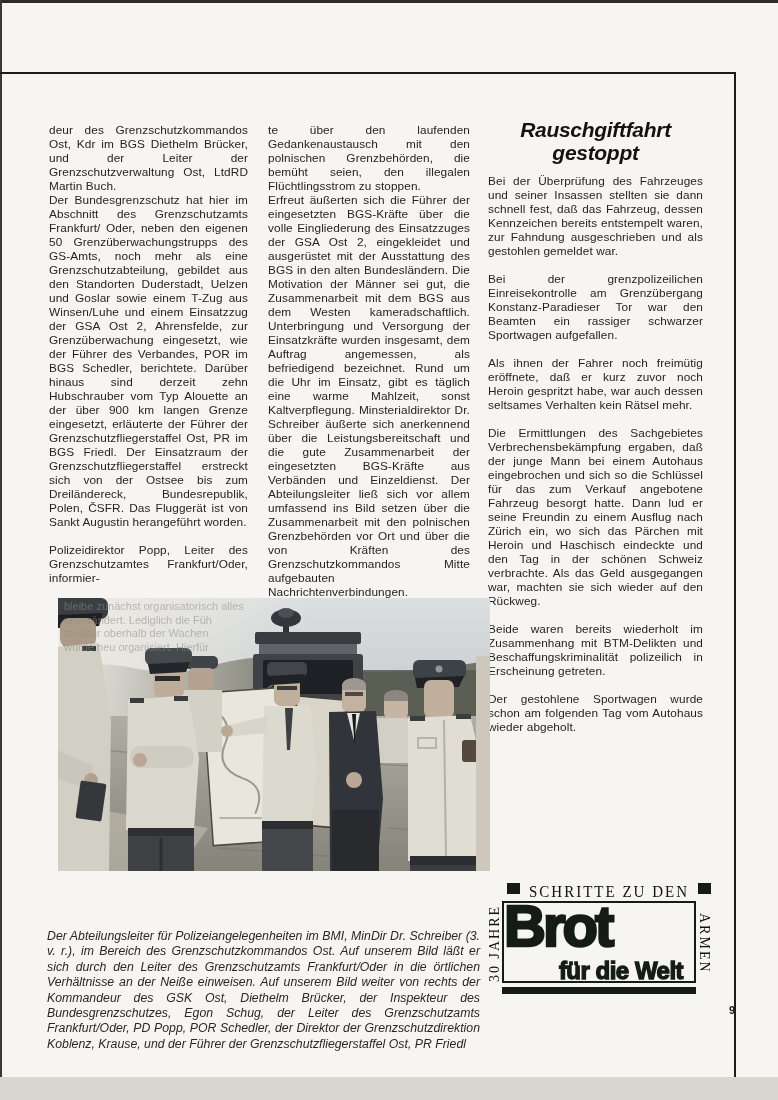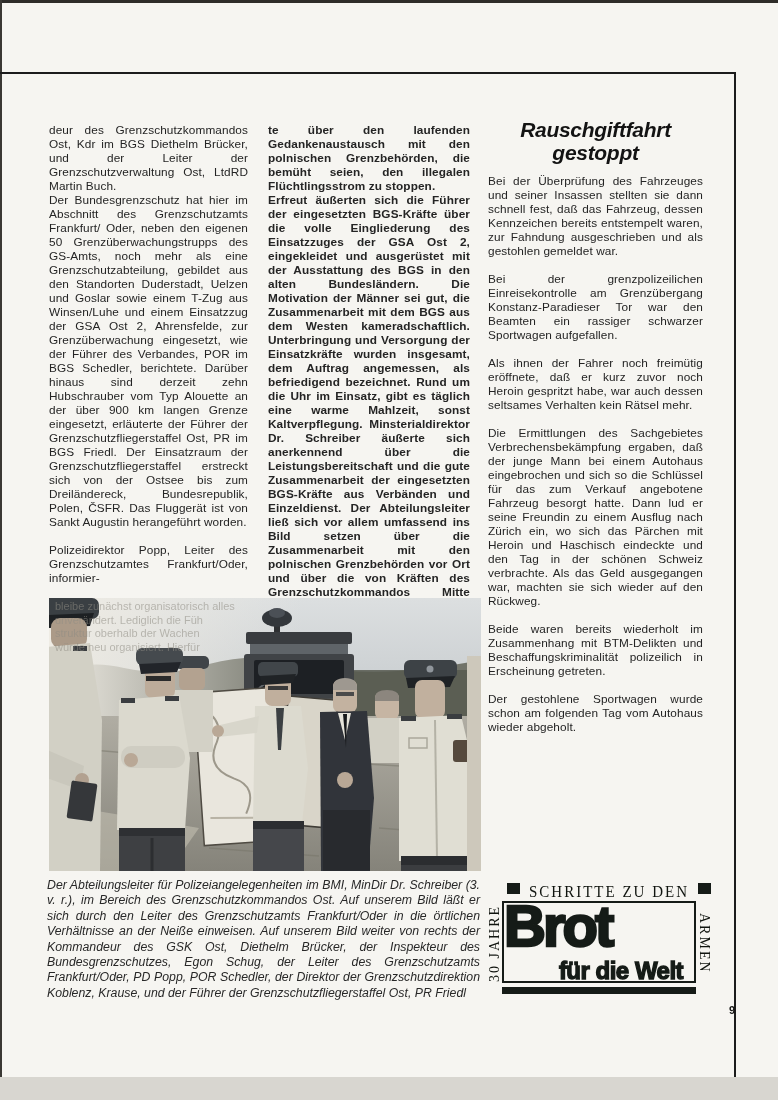--- a/index.html
+++ b/index.html
@@ -8,31 +8,31 @@
   .scan-top{position:absolute;left:0;top:0;width:778px;height:3px;background:#2e2c29;}
   .scan-left{position:absolute;left:0;top:0;width:2px;height:1100px;background:#3a3834;}
   .scan-bottom{position:absolute;left:0;top:1094px;width:778px;height:6px;background:#49423a;}
   .frame{position:absolute;left:0;top:72px;width:736px;height:1028px;box-sizing:border-box;
          border-top:2px solid #1c1c1c;border-right:2px solid #1c1c1c;}
   .col{position:absolute;font-size:11.8px;line-height:14px;text-align:justify;
        letter-spacing:.1px;color:#242424;hyphens:auto;}
   .col p{margin:0;}
   .col p.gap{margin-top:14px;}
   .col1{left:49px;top:123px;width:199px;}
-  .col2{left:268px;top:123px;width:202px;font-weight:bold;}
+  .col2{left:268px;top:123px;width:202px;}
   .col3{left:488px;top:118px;width:215px;}
   .headline{font-size:21px;line-height:23px;font-weight:bold;font-style:italic;
             letter-spacing:-.3px;color:#131313;margin:0 0 10px 0;text-align:center;}
   .col3 p{margin:0 0 14px 0;}
   .sign{float:right;}
-  .photo{position:absolute;left:49px;top:598px;width:432px;height:273px;background:#c9cdcf;overflow:hidden;}
+  .photo{position:absolute;left:58px;top:598px;width:432px;height:273px;background:#c9cdcf;overflow:hidden;}
   .photo svg{display:block;}
   .bleed{position:absolute;left:6px;top:2px;width:224px;font-size:11px;line-height:13.5px;
          color:#8f8c83;opacity:.55;text-align:justify;}
-  .caption{position:absolute;left:47px;top:878px;width:433px;font-style:italic;
+  .caption{position:absolute;left:47px;top:929px;width:433px;font-style:italic;
            font-size:12.3px;line-height:15.4px;text-align:justify;color:#282828;}
   .pagenum{position:absolute;left:729px;top:1004px;font-size:11px;font-weight:bold;color:#141414;}
   
   .ad{position:absolute;left:487px;top:883px;width:224px;color:#151b17;}
   .ad-top{display:flex;align-items:flex-start;height:16px;margin-left:20px;}
   .sq{width:13px;height:11px;background:#151b17;flex:0 0 auto;}
   .ad-top-text{flex:1;font-family:"Liberation Serif",serif;font-size:15px;letter-spacing:2px;
                text-align:center;white-space:nowrap;transform:scaleY(1.15);color:#10140f;}
   .ad-mid{display:flex;align-items:stretch;}
   .ad-vlabel{font-family:"Liberation Serif",serif;font-size:14px;letter-spacing:2px;

